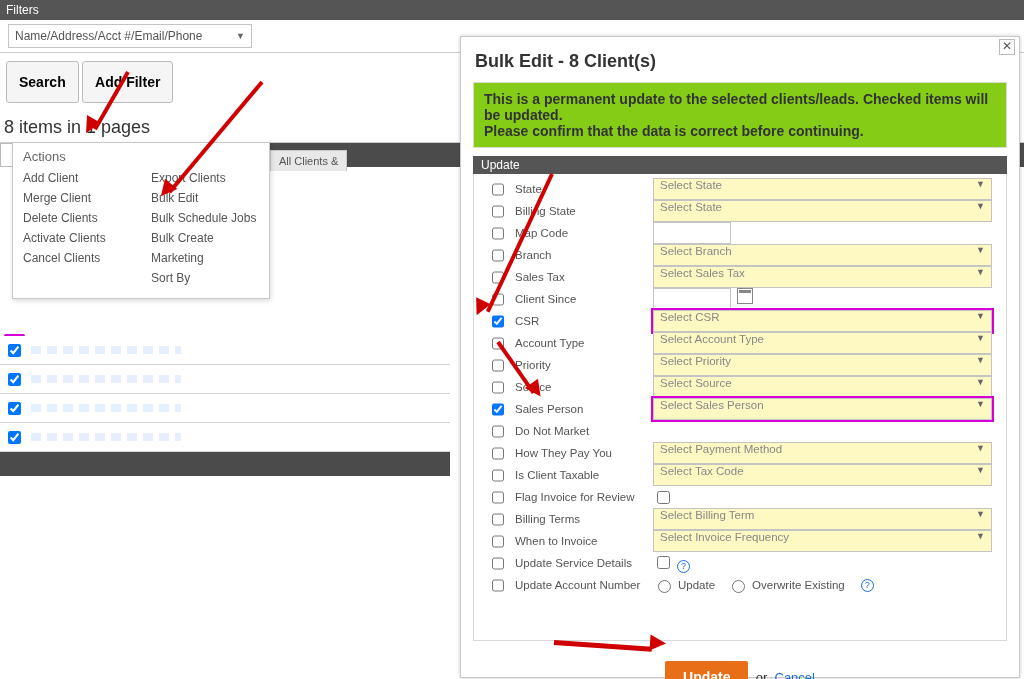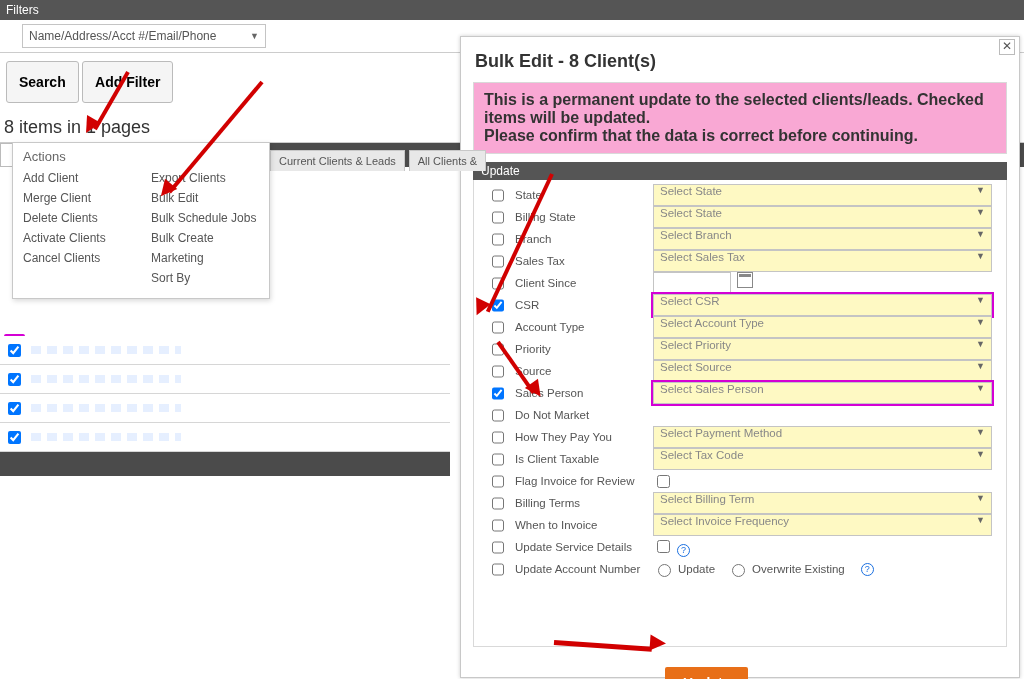--- a/index.html
+++ b/index.html
@@ -19,21 +19,21 @@
   .filters-bar {
     background: #555;
     color: #fff;
     font-size: 12px;
     padding: 2px 6px;
     height: 16px;
     line-height: 16px;
   }
   .filters-controls {
     background: #fff;
-    padding: 4px 22px;
+    padding: 4px 8px;
     display: flex;
     gap: 6px;
     align-items: center;
     border-bottom: 1px solid #ccc;
   }
   .combo {
     border: 1px solid #c4c4c4;
     height: 22px;
     background: #fff;
     display: flex;
@@ -269,23 +269,23 @@
     text-align: center;
   }
   .modal h1 {
     font-size: 18px;
     font-weight: 700;
     margin: 14px 0 10px 14px;
   }
   .warning {
     margin: 0 12px;
     border: 1px solid #d9d9d9;
-    background: #f9a8d4;
+    background: #84cc16;
     padding: 8px 10px;
-    font-size: 16px;
+    font-size: 14px;
     font-weight: 600;
   }
   .update-header {
     margin: 8px 12px 0;
     background: #555;
     color: #fff;
     padding: 2px 8px;
     font-size: 12px;
   }
   .form {
@@ -395,21 +395,20 @@
 <div class="summary">8 items in 1 pages</div>
 
 <div class="actions-bar">
   <div class="actions-button">
     <span>Actions</span>
     <span style="font-size:11px;">▾</span>
   </div>
 </div>
 
 <div class="tabs-row">
-  <div class="tab">Current Clients &amp; Leads</div>
   <div class="tab">All Clients &amp;</div>
 </div>
 
 <div class="actions-panel">
   <div class="ap-header">Actions</div>
   <div class="actions-cols">
     <div class="actions-col">
       <div class="ap-item">Add Client</div>
       <div class="ap-item">Merge Client</div>
       <div class="ap-item">Delete Clients</div>
@@ -494,20 +493,25 @@
       <input type="checkbox" class="cb" style="">
       <label>Billing State</label>
       <div class="ctrl">
           <div class="dd">
             <span>Select State</span>
             <span class="car">▼</span>
           </div>
         </div>
     </div>
 
+    <div class="frow">
+      <input type="checkbox" class="cb" style="">
+      <label>Map Code</label>
+      <div class="ctrl"><input class="txt" style=""></div>
+    </div>
 
     <div class="frow">
       <input type="checkbox" class="cb" style="">
       <label>Branch</label>
       <div class="ctrl">
           <div class="dd">
             <span>Select Branch</span>
             <span class="car">▼</span>
           </div>
         </div>

